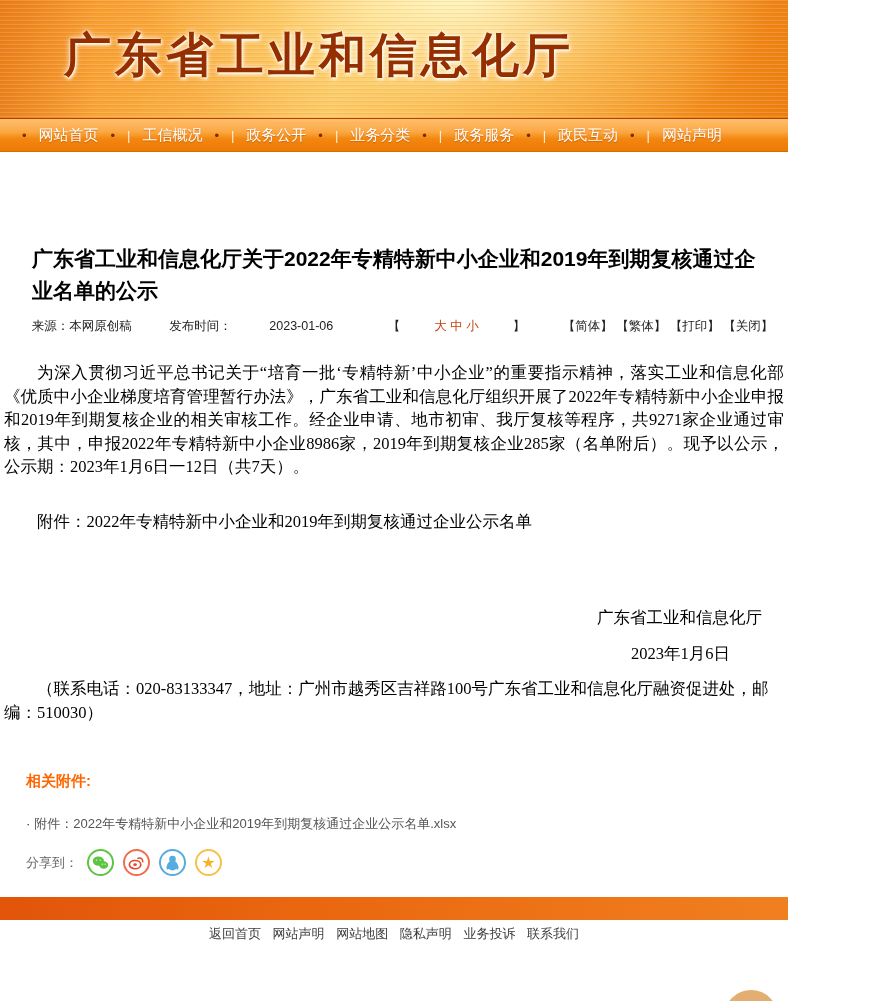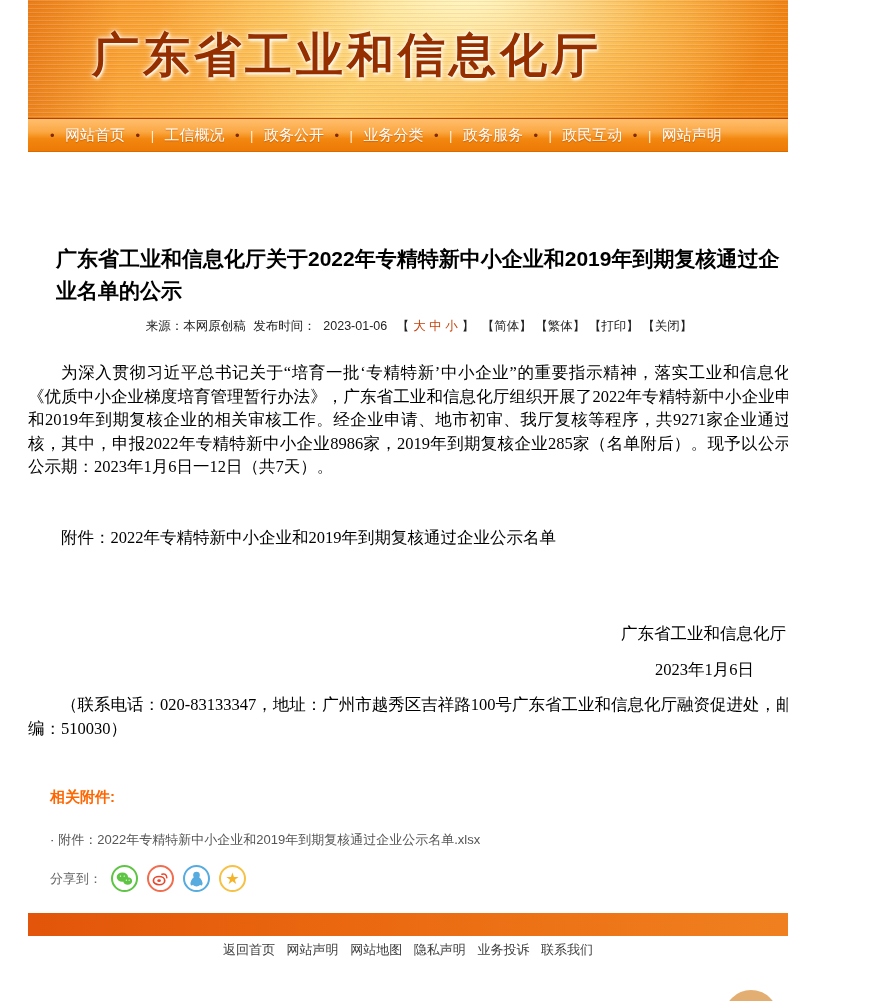--- a/index.html
+++ b/index.html
@@ -1,18 +1,18 @@
 <!DOCTYPE html>
 <html><head>
 <meta charset="utf-8">
 <style>
   * { margin:0; padding:0; box-sizing:border-box; }
   html,body { width:896px; }
   body { font-family:"Liberation Sans", sans-serif; background:#fff; }
-  .page { position:relative; width:788px; height:1001px; overflow:hidden; background:#fff;padding-left:28px; }
+  .page { position:relative; width:788px; height:1001px; overflow:hidden; background:#fff; }
 
   
   .banner {
     position:relative; height:118px; overflow:hidden;
     background:
       radial-gradient(ellipse 420px 260px at 58% -12%, rgba(255,255,210,0.95), rgba(255,225,130,0.45) 45%, rgba(255,200,90,0) 75%),
       linear-gradient(90deg, rgba(205,75,0,0.30), rgba(205,75,0,0) 12%, rgba(205,75,0,0) 86%, rgba(230,110,10,0.25)),
       linear-gradient(115deg, #f59324 0%, #f9a93c 22%, #fbc35e 45%, #f8a232 62%, #ef8512 100%);
   }
   .banner::before {
@@ -46,28 +46,28 @@
   .content { width:780px; margin:0 auto; }
   .article-title {
     margin-top:91px; padding:0 28px; 
     font-size:21px; line-height:32px; font-weight:bold; color:#000;
     font-family:"Liberation Sans", sans-serif;
   }
   .meta {
     margin-top:11px; text-align:center; font-size:12.5px; color:#222;
     font-family:"Liberation Sans", sans-serif;
   }
-  .meta span { margin:0 2px; }
+  .meta span { margin:0 17px; }
   .meta .gray { color:#c2410c; }
   .meta a { color:#222; text-decoration:none; cursor:pointer; }
 
   .body-text { font-family:"Liberation Serif", serif; color:#000; font-size:16.5px; line-height:23.5px; }
   .para { text-indent:2em; margin-top:13px; text-align:justify; }
   .para.first { margin-top:26px; }
-  .attach-line { text-indent:2em; margin-top:47px; }
+  .attach-line { text-indent:2em; margin-top:31px; }
 
   .sig-block { margin-top:73px; }
   .sig { text-align:right; padding-right:22px; }
   .sig-date { text-align:right; padding-right:54px; margin-top:12px; }
   .contact { text-indent:2em; margin-top:12px; }
 
   
   .related { width:780px; margin:48px auto 8px; padding-left:22px; }
   .related-heading { font-size:15px; font-weight:bold; color:#f60; }
   .related-item { margin-top:24px; font-size:13px; color:#555; }

